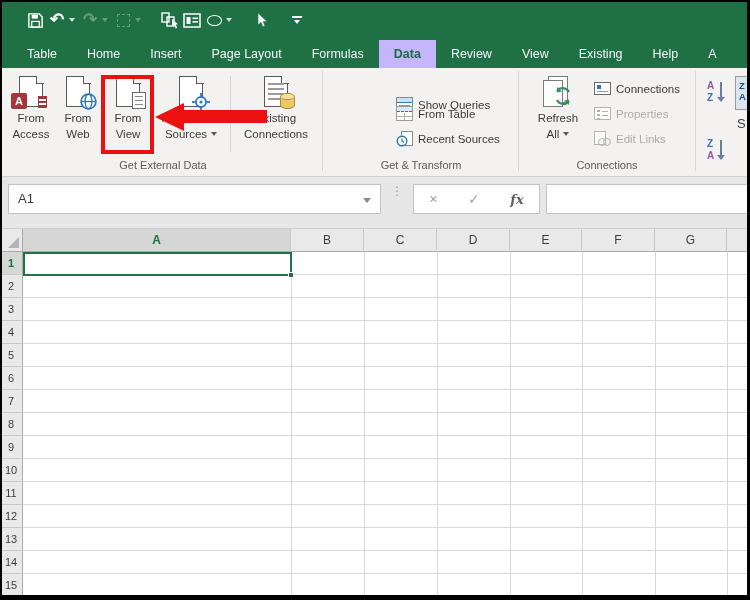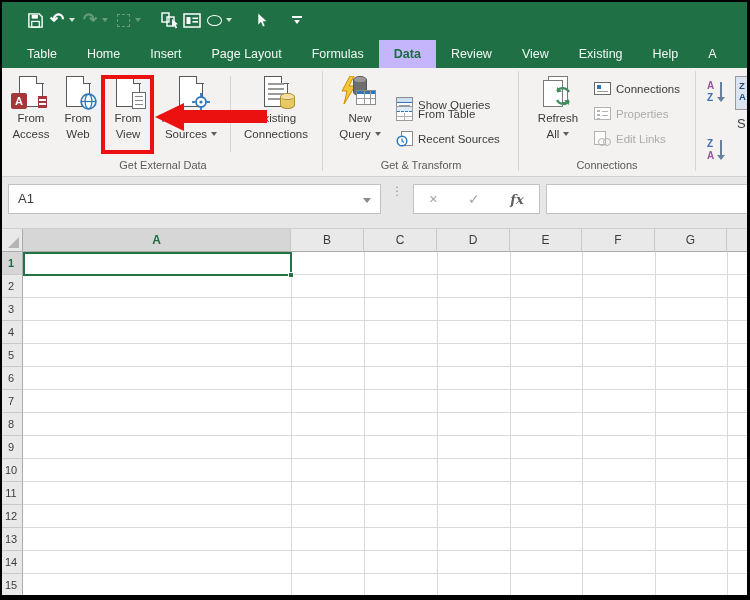--- a/index.html
+++ b/index.html
@@ -289,33 +289,20 @@
             <span class="lines"></span>
             <span class="badge cyl"></span>
           </span>
         </div>
       <div class="blabel">Existing</div>
       <div class="blabel">Connections</div>
     </div>
     <div class="grouplabel" style="left:8px; width:310px;">Get External Data</div>
     <div class="gdiv" style="left:322px;"></div>
 
-    <div class="bigbtn" style="left:329px; width:62px;">
-      <div class="ic">
-        <span class="nq">
-          <svg class="abs" style="left:0; top:0;" width="16" height="30" viewBox="0 0 16 30">
-              <path d="M10 0 L2 15 L7 15 L4 28 L15 10 L9 10 L14 0 Z" fill="#f8c63d" stroke="#c99200" stroke-width="1"></path>
-            </svg>
-          <span class="cylg"></span>
-          <span class="tbl tblpos"></span>
-        </span>
-      </div>
-      <div class="blabel">New</div>
-      <div class="blabel"><span>Query</span><span class="ddcaret"></span></div>
-    </div>
     <div class="smallbtn" style="left:396px; top:24px;">
       <span class="sicon16 winq"></span>
       <span class="slabel">Show Queries</span>
     </div>
     <div class="smallbtn" style="left:396px; top:33px;">
       <span class="sicon16 ftbl"></span>
       <span class="slabel">From Table</span>
     </div>
     <div class="smallbtn" style="left:396px; top:58px;">
       <span class="sicon16 rsrc">

